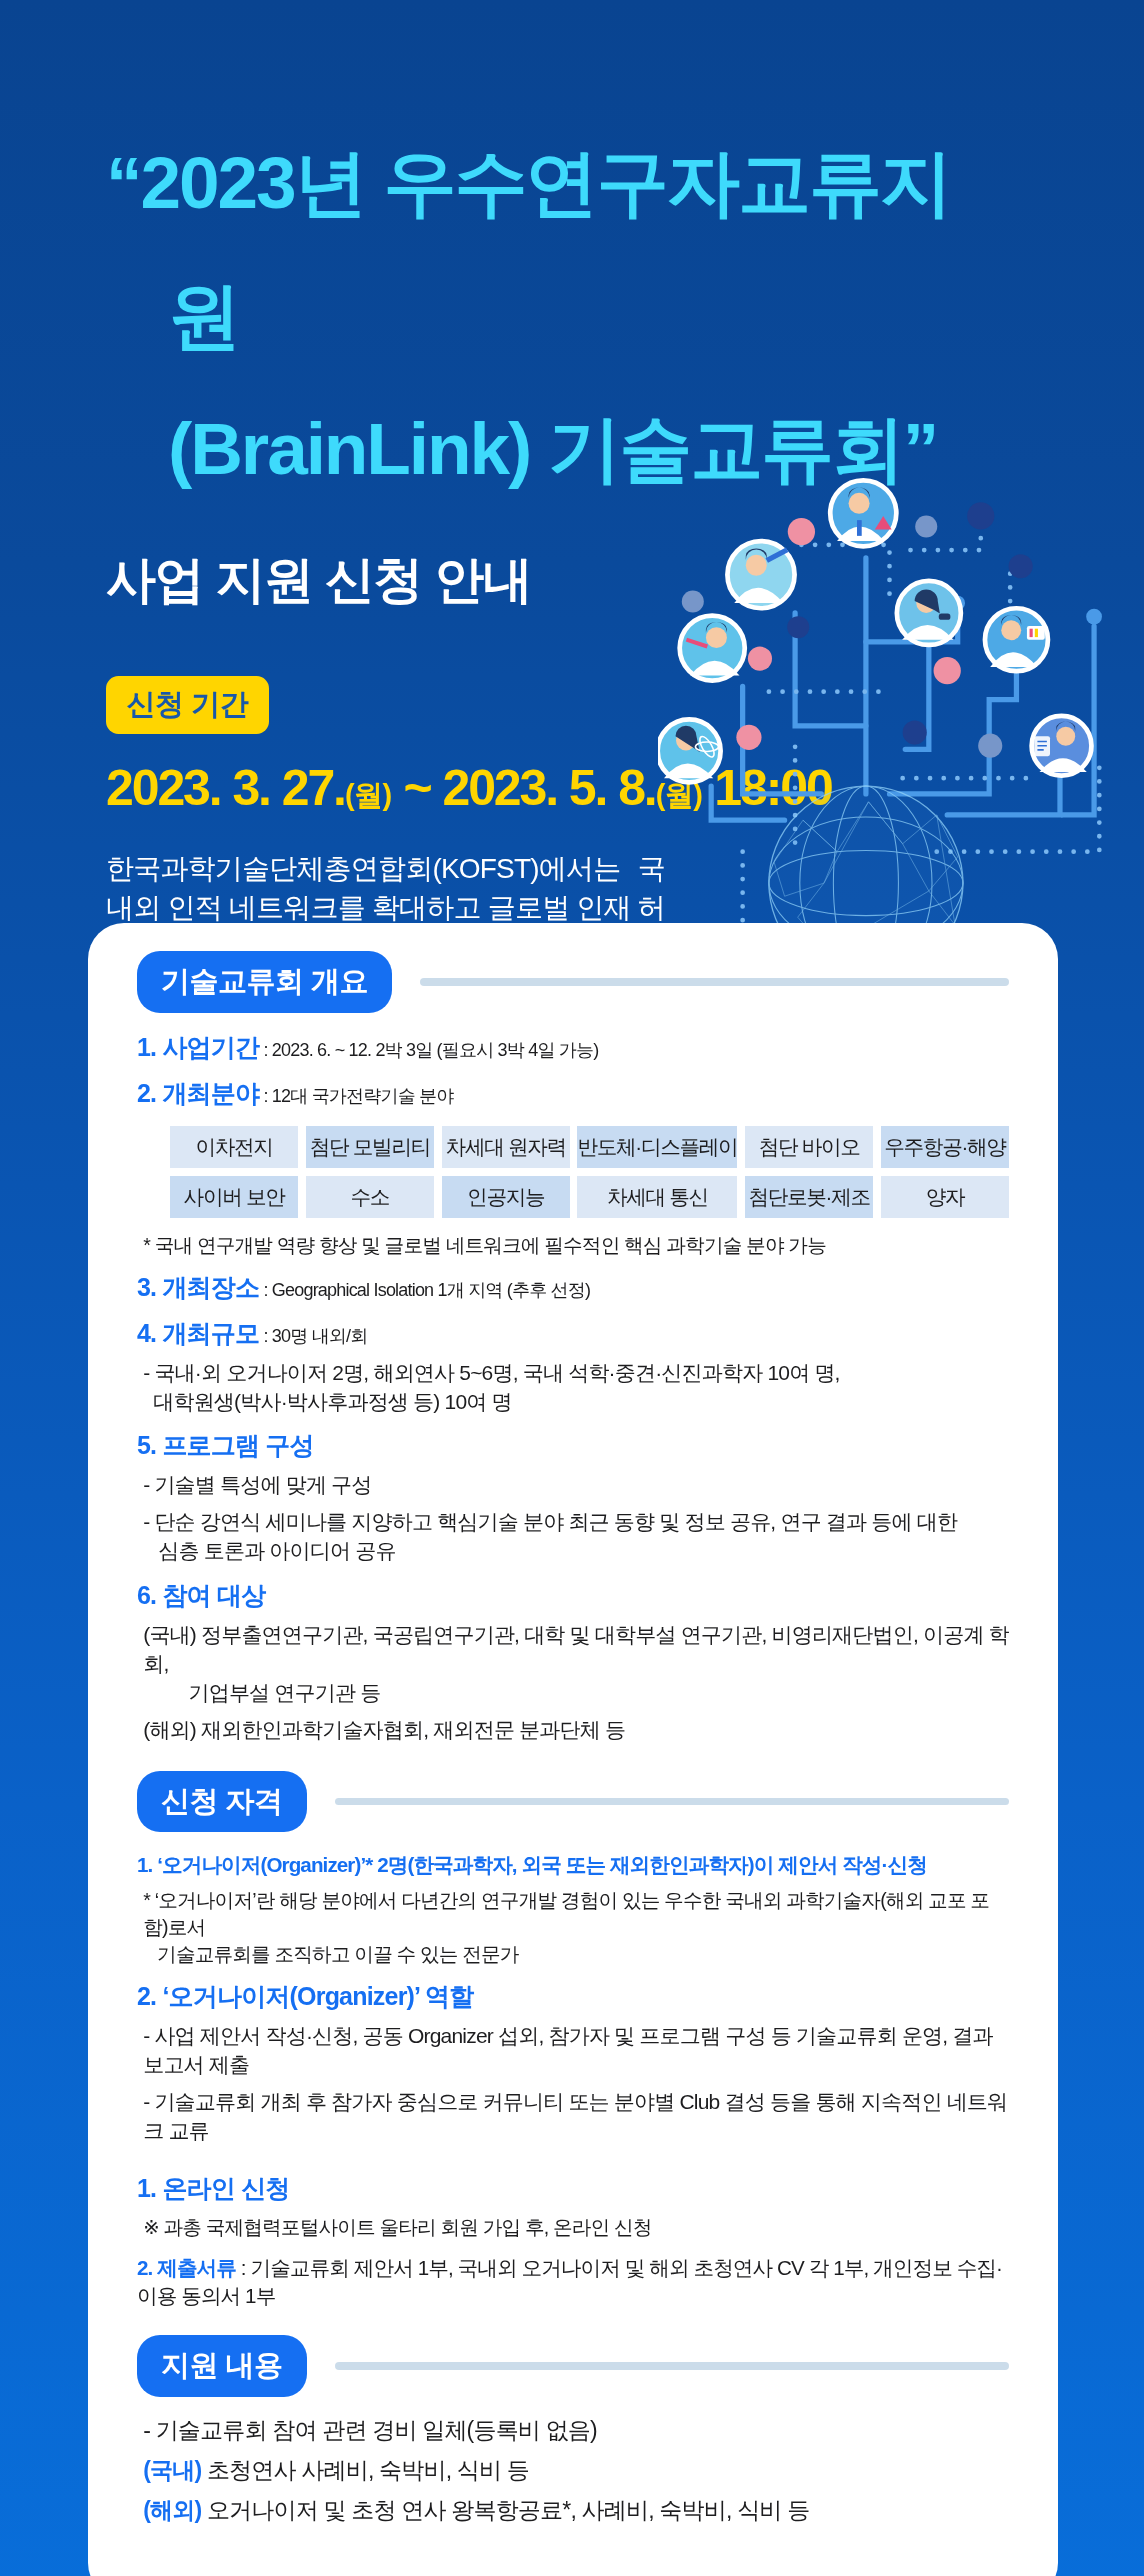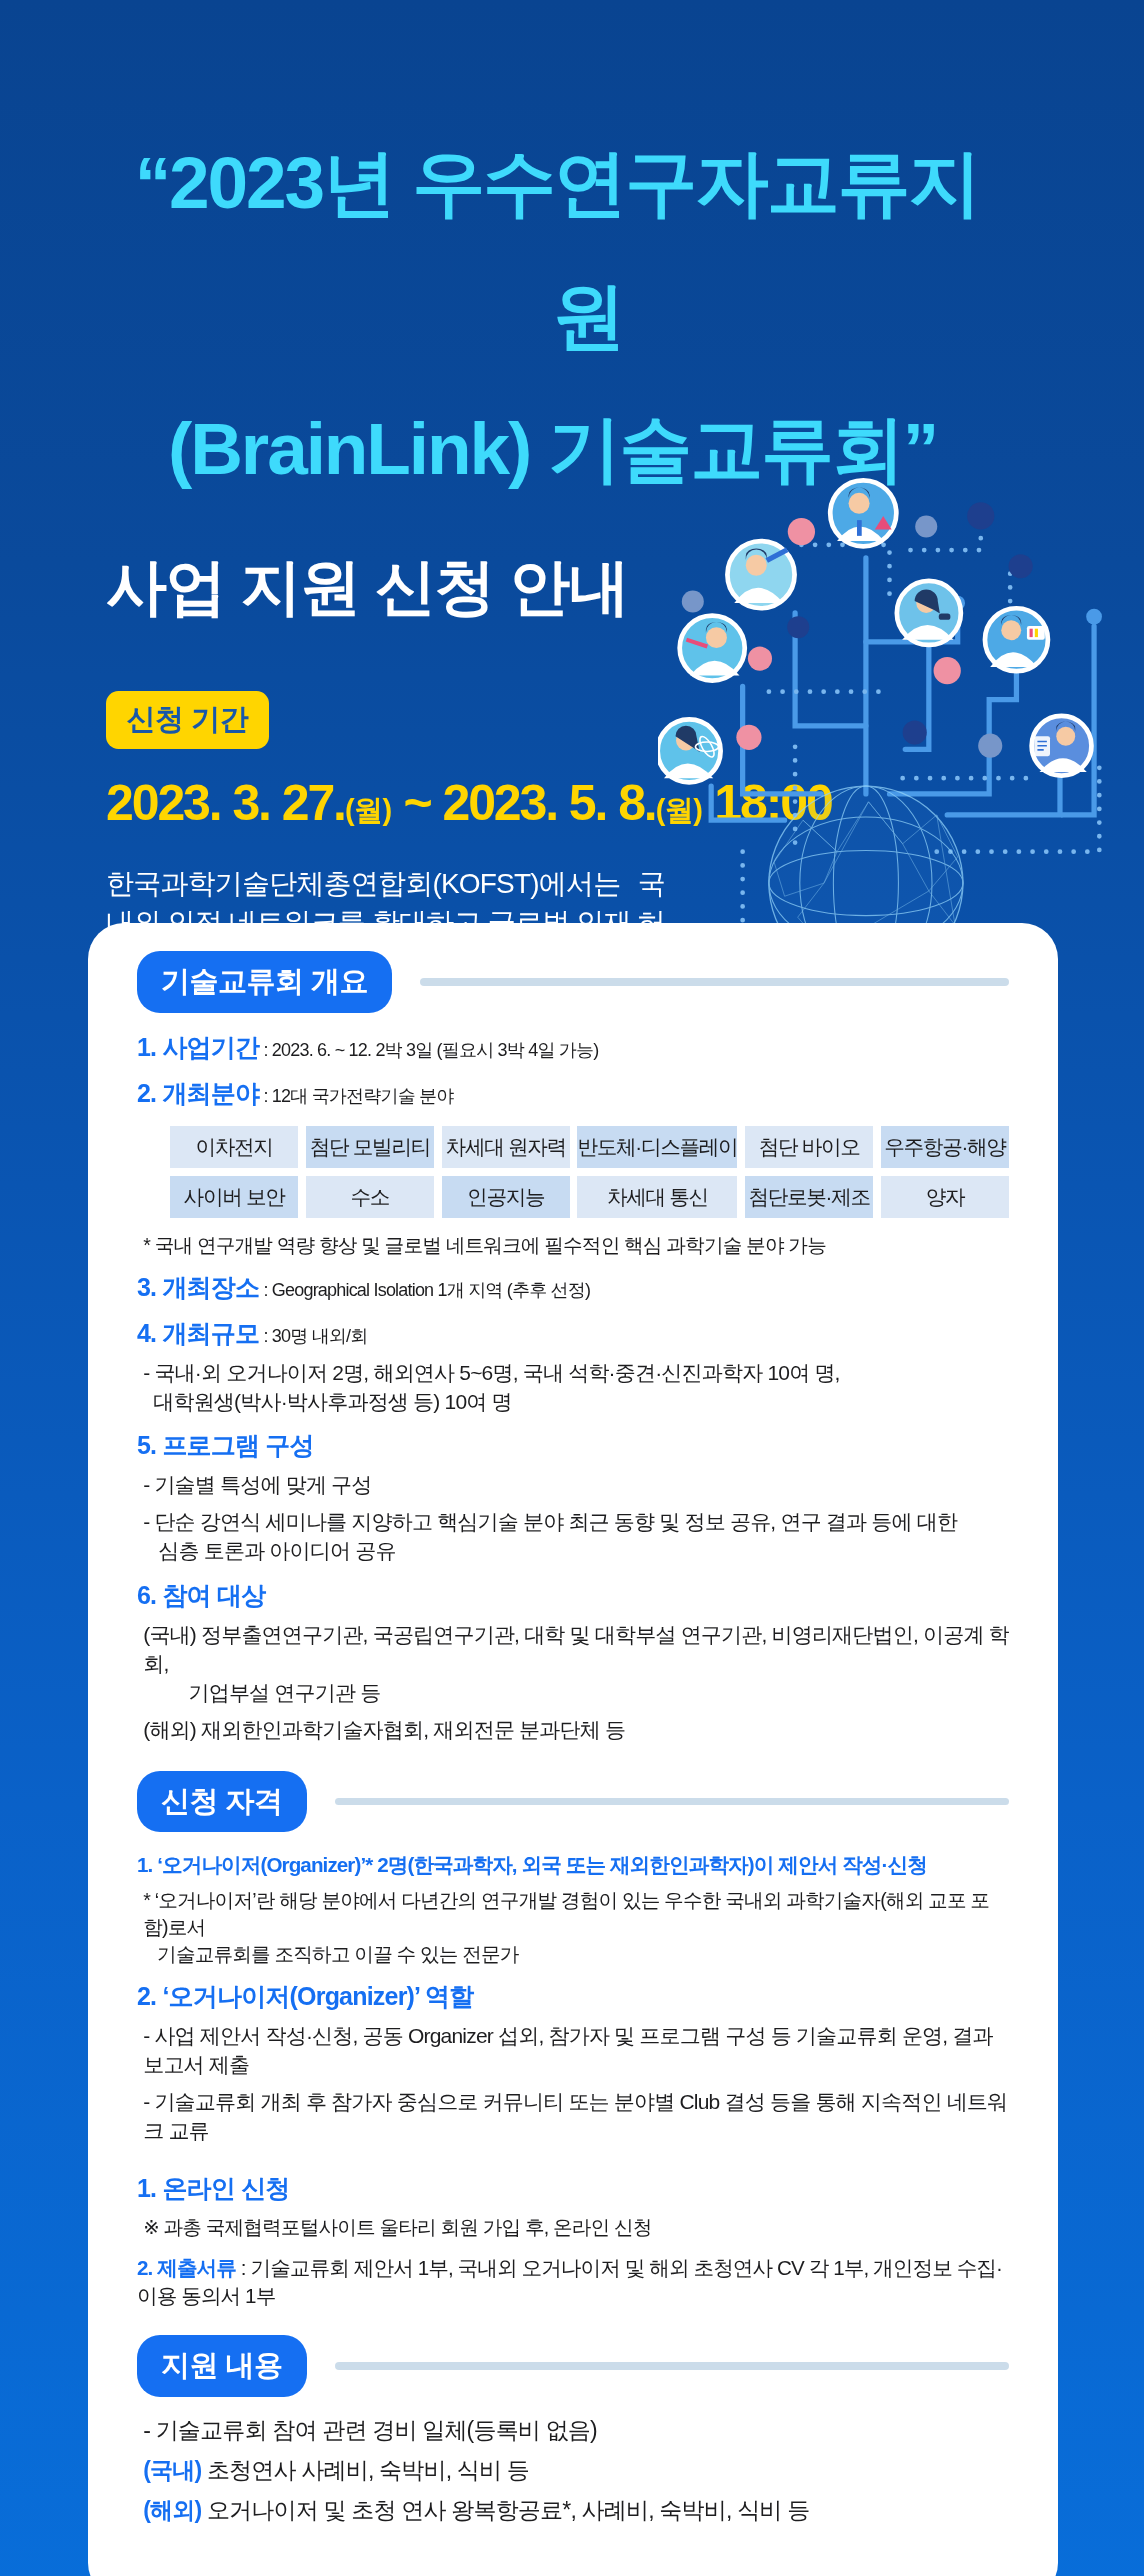--- a/index.html
+++ b/index.html
@@ -6,22 +6,22 @@
   .page {
     position:relative; width:1145px; height:2819px; overflow:hidden;
     font-family:"Liberation Sans","DejaVu Sans",sans-serif;
     background:linear-gradient(180deg,#094491 0%, #0a4a9c 20%, #0a55b2 42%, #0a61c8 64%, #096cd9 80%, #0871de 100%);
     background:linear-gradient(180deg,#094491 0%, #0a4a9c 20%, #0a55b2 42%, #0a61c8 64%, #0871de 100%);
   }
 
   
   .header { position:absolute; left:106px; top:116px; width:902px; }
   .title { color:#3edafc; font-size:73px; font-weight:700; letter-spacing:-2.1px; line-height:133px; padding-left:62px; }
-  .title .l1 { text-indent:-62px;text-align:center; }
-  .subtitle { margin-top:32px; color:#ffffff; font-size:61px; font-weight:700; letter-spacing:-1.5px; }
+  .title .l1 { text-indent:-62px; }
+  .subtitle { margin-top:32px; color:#ffffff; font-size:50px; font-weight:700; letter-spacing:-1.5px; }
   .period-badge { display:inline-block; margin-top:62px; background:#ffd500; color:#1858a9;
     font-size:29px; font-weight:700; letter-spacing:-0.5px; padding:8.8px 20.6px; border-radius:12.4px; }
   .period-line { margin-top:25px; color:#ffd500; font-size:50px; font-weight:700; letter-spacing:-2.1px; white-space:nowrap; }
   .period-line .day { font-size:29px; letter-spacing:-0.5px; }
   .intro { margin-top:32px; width:559px; color:#ffffff; font-size:28px; font-weight:400;
     letter-spacing:-0.8px; line-height:1.42; text-align:justify; }
   .intro.second { margin-top:27px; }
 
   
   .illus { position:absolute; right:3.1px; top:453px; width:484px; height:556px; }

